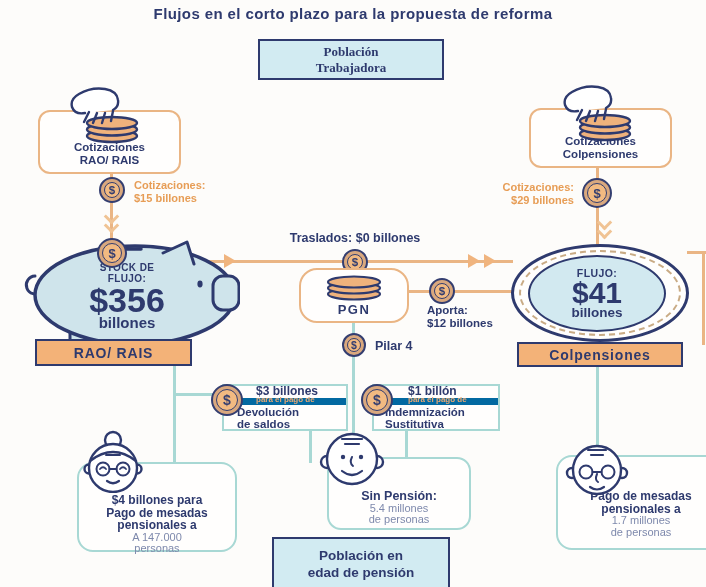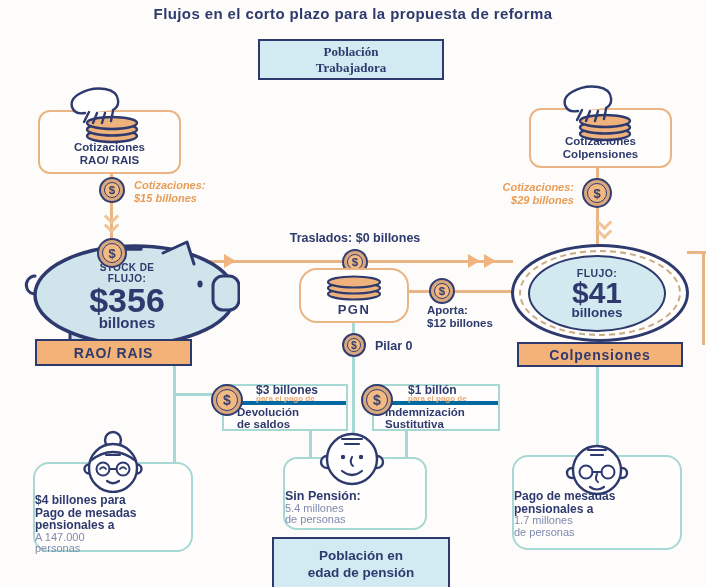--- a/index.html
+++ b/index.html
@@ -28,31 +28,31 @@
   .coin::before{content:"";position:absolute;inset:3px;border-radius:50%;background:#f2ba81;border:1.5px solid #343e70;}
   .coin span{position:relative;z-index:1;color:#343e70;font-weight:bold;font-family:"Liberation Sans",sans-serif;}
   .coin-xl{width:32px;height:32px;}.coin-xl span{font-size:14px;}
   .coin-lg{width:30px;height:30px;}.coin-lg span{font-size:13px;}
   .coin-md{width:26px;height:26px;}.coin-md span{font-size:11.5px;}
   .coin-sm{width:24px;height:24px;}.coin-sm span{font-size:10.5px;}
 
   .chev{position:absolute;width:11px;height:11px;border-right:3.5px solid #f0c394;border-bottom:3.5px solid #f0c394;transform:rotate(45deg);}
   .arrow-r{position:absolute;width:0;height:0;border-top:7px solid transparent;border-bottom:7px solid transparent;border-left:12px solid #f0b47e;}
 
-  .flow-orange{font-size:11px;font-weight:bold;color:#e79d56;line-height:1.2;font-style:italic;}
+  .flow-orange{font-size:11px;font-weight:bold;color:#e79d56;line-height:1.2;}
 
   .tag{background:#f3b278;border:2px solid #2e3a6e;display:flex;align-items:center;justify-content:center;font-weight:bold;font-size:14px;letter-spacing:.8px;color:#2e3a6e;}
 
   .pay-box{border:2px solid #a8d8d4;background:#fffefd;}
-  .pay-top{height:19px;border-bottom:4px solid #0369a1;display:flex;flex-direction:column;justify-content:center;}
+  .pay-top{height:19px;border-bottom:7px solid #0369a1;display:flex;flex-direction:column;justify-content:flex-start;}
   .pay-amount{font-size:12px;font-weight:bold;line-height:10px;}
   .pay-sub{font-size:8px;font-weight:bold;color:#e8a873;line-height:8px;}
   .pay-name{font-size:11.5px;font-weight:bold;line-height:11.5px;padding-top:2px;}
 
-  .ben-box{border:2px solid #a8d8d4;border-radius:16px;background:#fffefd;}
+  .ben-box{border:2px solid #a8d8d4;border-radius:16px;background:#fffefd;text-align:center;margin-left:44px;}
   .ben-bold{font-size:12px;font-weight:bold;line-height:12.5px;}
   .ben-light{font-size:11px;color:#7e89ac;line-height:11.5px;}
 
   .circle-outer{border:3px solid #2e3a6e;border-radius:50%;background:#fffefd;}
   .circle-dashed{border:2px dashed #c9ab85;border-radius:50%;}
   .circle-inner{border:2.5px solid #2e3a6e;border-radius:50%;background:#d2e9f0;display:flex;flex-direction:column;align-items:center;justify-content:center;}
 </style>
 </head>
 <body>
 
@@ -167,21 +167,21 @@
     </div>
   <div class="abs bold" style="left:427px;top:304px;font-size:11.5px;line-height:12.5px;">
     <div>Aporta:</div>
     <div>$12 billones</div>
   </div>
 
   <div class="abs tline" style="left:352px;top:323px;width:3px;height:125px;"></div>
   <div class="abs coin coin-sm" style="left:342px;top:333px;">
       <span>$</span>
     </div>
-  <div class="abs bold" style="left:375px;top:339px;font-size:12.5px;">Pilar 0</div>
+  <div class="abs bold" style="left:375px;top:339px;font-size:12.5px;">Pilar 4</div>
 
   <div class="abs oline" style="left:687px;top:251px;width:19px;height:3px;"></div>
   <div class="abs oline" style="left:702px;top:251px;width:3px;height:94px;"></div>
   <div class="abs circle-outer" style="left:511px;top:244px;width:178px;height:98px;"></div>
   <div class="abs circle-dashed" style="left:519px;top:250px;width:162px;height:86px;"></div>
   <div class="abs circle-inner" style="left:528px;top:255px;width:138px;height:77px;">
     <div class="bold" style="font-size:10.5px;line-height:11px;letter-spacing:.4px;">FLUJO:</div>
     <div style="font-size:30px;font-weight:800;line-height:27px;">$41</div>
     <div class="bold" style="font-size:13.5px;line-height:13px;">billones</div>
   </div>

